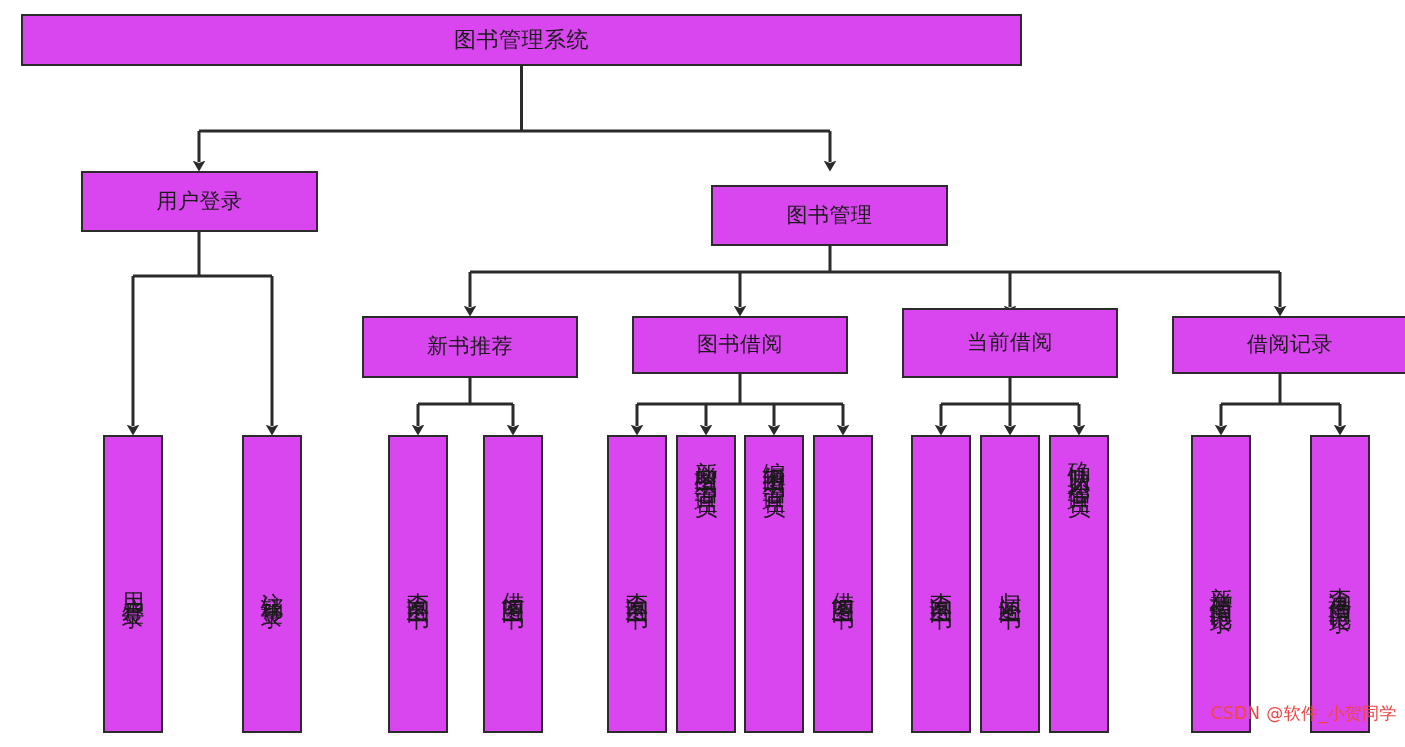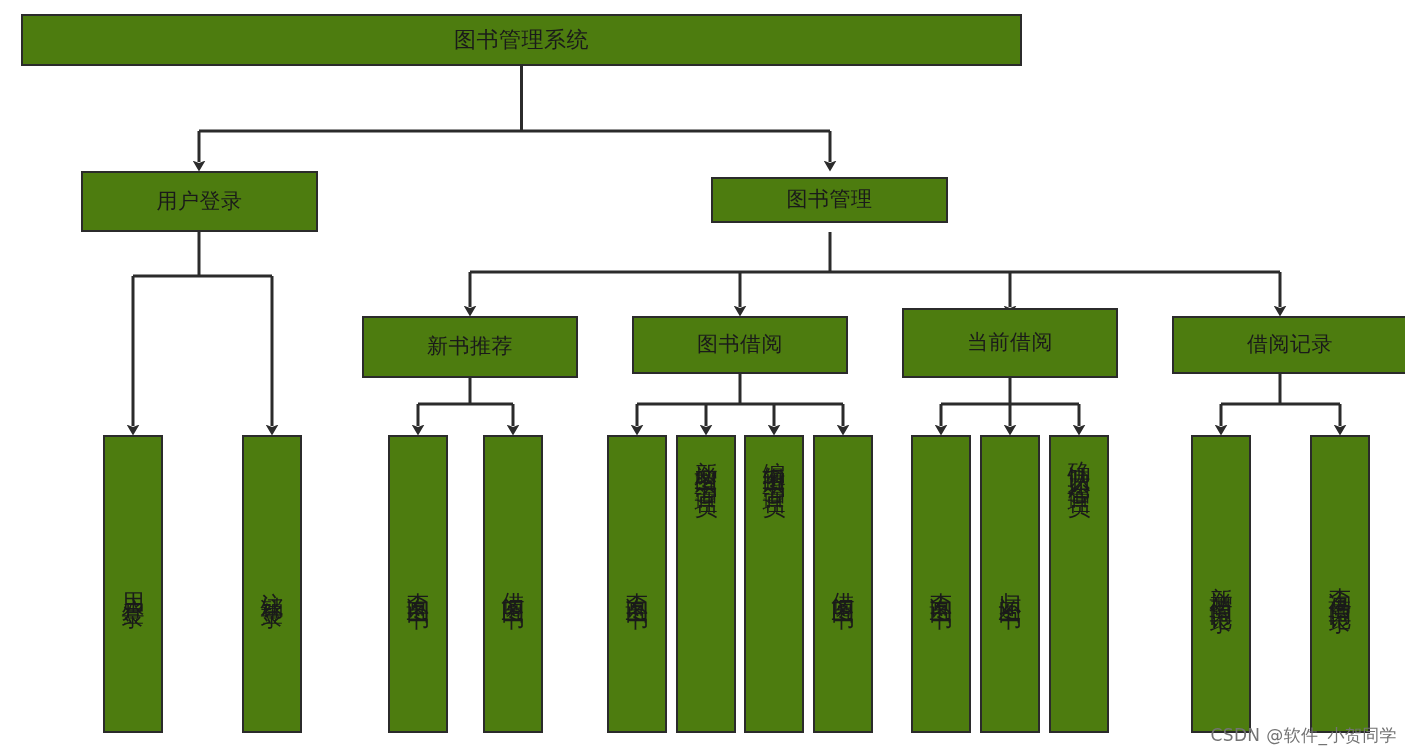--- a/index.html
+++ b/index.html
@@ -21,21 +21,21 @@
     position: absolute;
     left: 0;
     top: 0;
     width: 1405px;
     height: 747px;
   }
   .node {
     position: absolute;
     box-sizing: border-box;
     border: 2px solid #2b2b2b;
-    background: #4d7c0f;
+    background: #d946ef;
     display: flex;
     align-items: center;
     justify-content: center;
     z-index: 2;
   }
   .node-label {
     color: #1a1a1a;
     line-height: 1.12;
     text-align: center;
     white-space: pre-wrap;
@@ -59,23 +59,23 @@
     letter-spacing: 5px;
     line-height: 1;
     max-height: 100%;
   }
   .node.vertical.top-align {
     align-items: flex-start;
   }
   #watermark {
     position: absolute;
     right: 8px;
-    bottom: 0;
+    bottom: 22px;
     font-size: 17px;
-    color: #737373;
+    color: #ef4444;
     letter-spacing: 0.4px;
     z-index: 5;
     white-space: nowrap;
   }
 </style>
 </head>
 <body>
 
 <div id="diagram-canvas">
 
@@ -129,21 +129,21 @@
     </g>
   </svg>
 
   <div class="node horizontal root" style="left:21px; top:14px; width:1001px; height:52px;">
     <span class="node-label">图书管理系统</span>
   </div>
 
   <div class="node horizontal" style="left:81px; top:171px; width:237px; height:61px;">
     <span class="node-label">用户登录</span>
   </div>
-  <div class="node horizontal" style="left:711px; top:177px; width:237px; height:46px;">
+  <div class="node horizontal" style="left:711px; top:185px; width:237px; height:61px;">
     <span class="node-label">图书管理</span>
   </div>
 
   <div class="node horizontal" style="left:362px; top:316px; width:216px; height:62px;">
     <span class="node-label">新书推荐</span>
   </div>
   <div class="node horizontal" style="left:632px; top:316px; width:216px; height:58px;">
     <span class="node-label">图书借阅</span>
   </div>
   <div class="node horizontal" style="left:902px; top:308px; width:216px; height:70px;">

